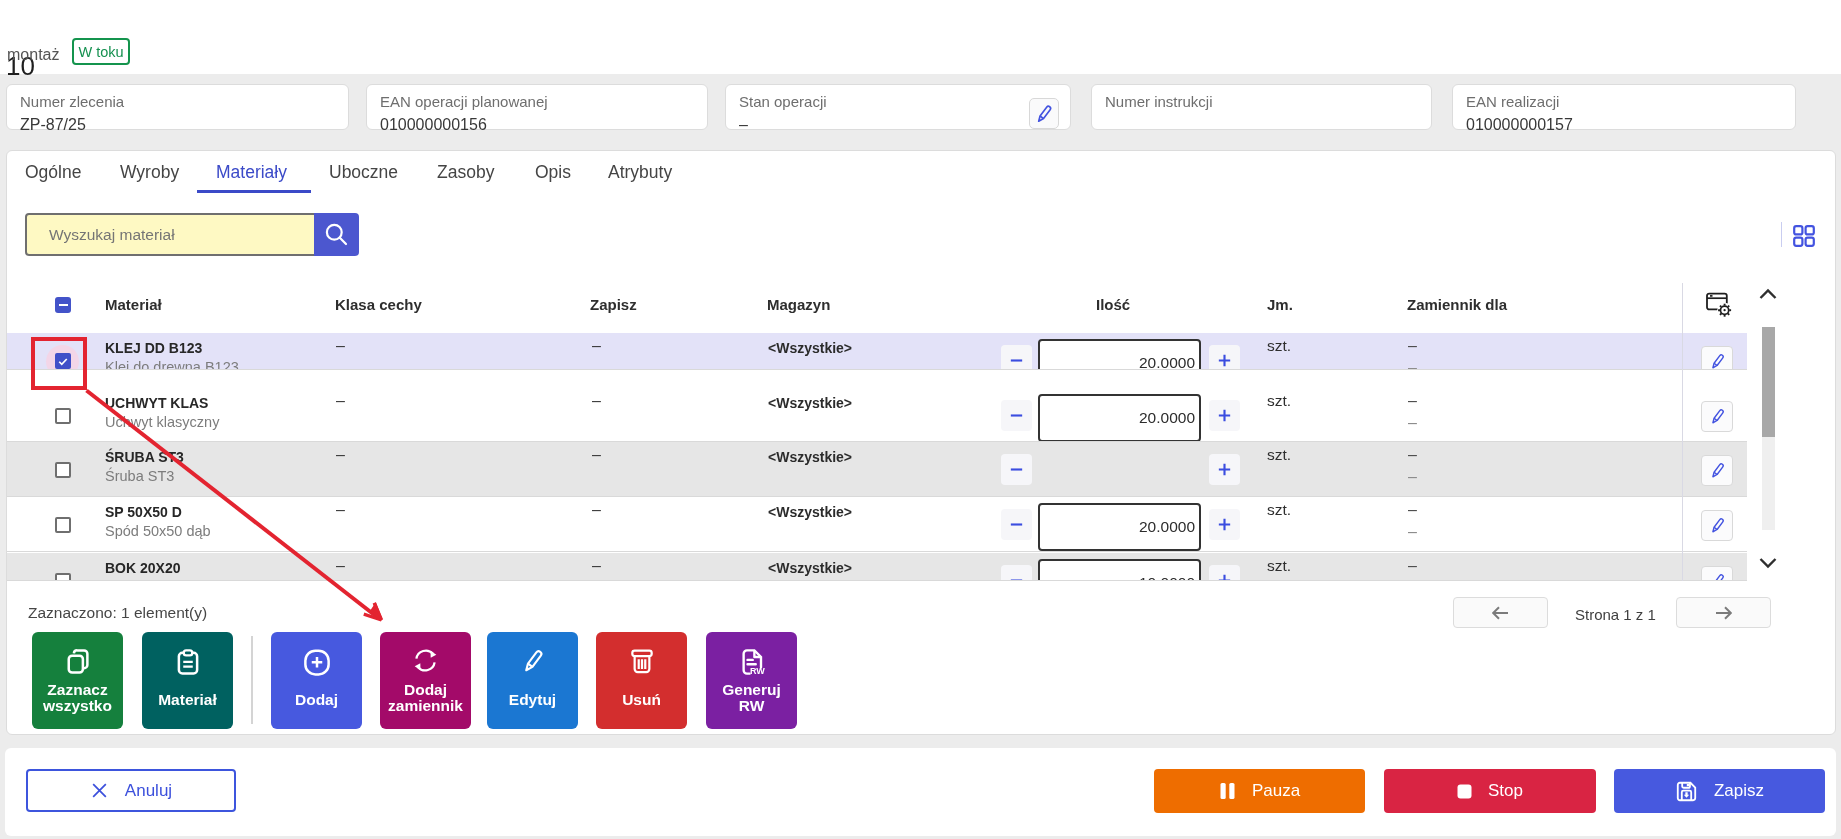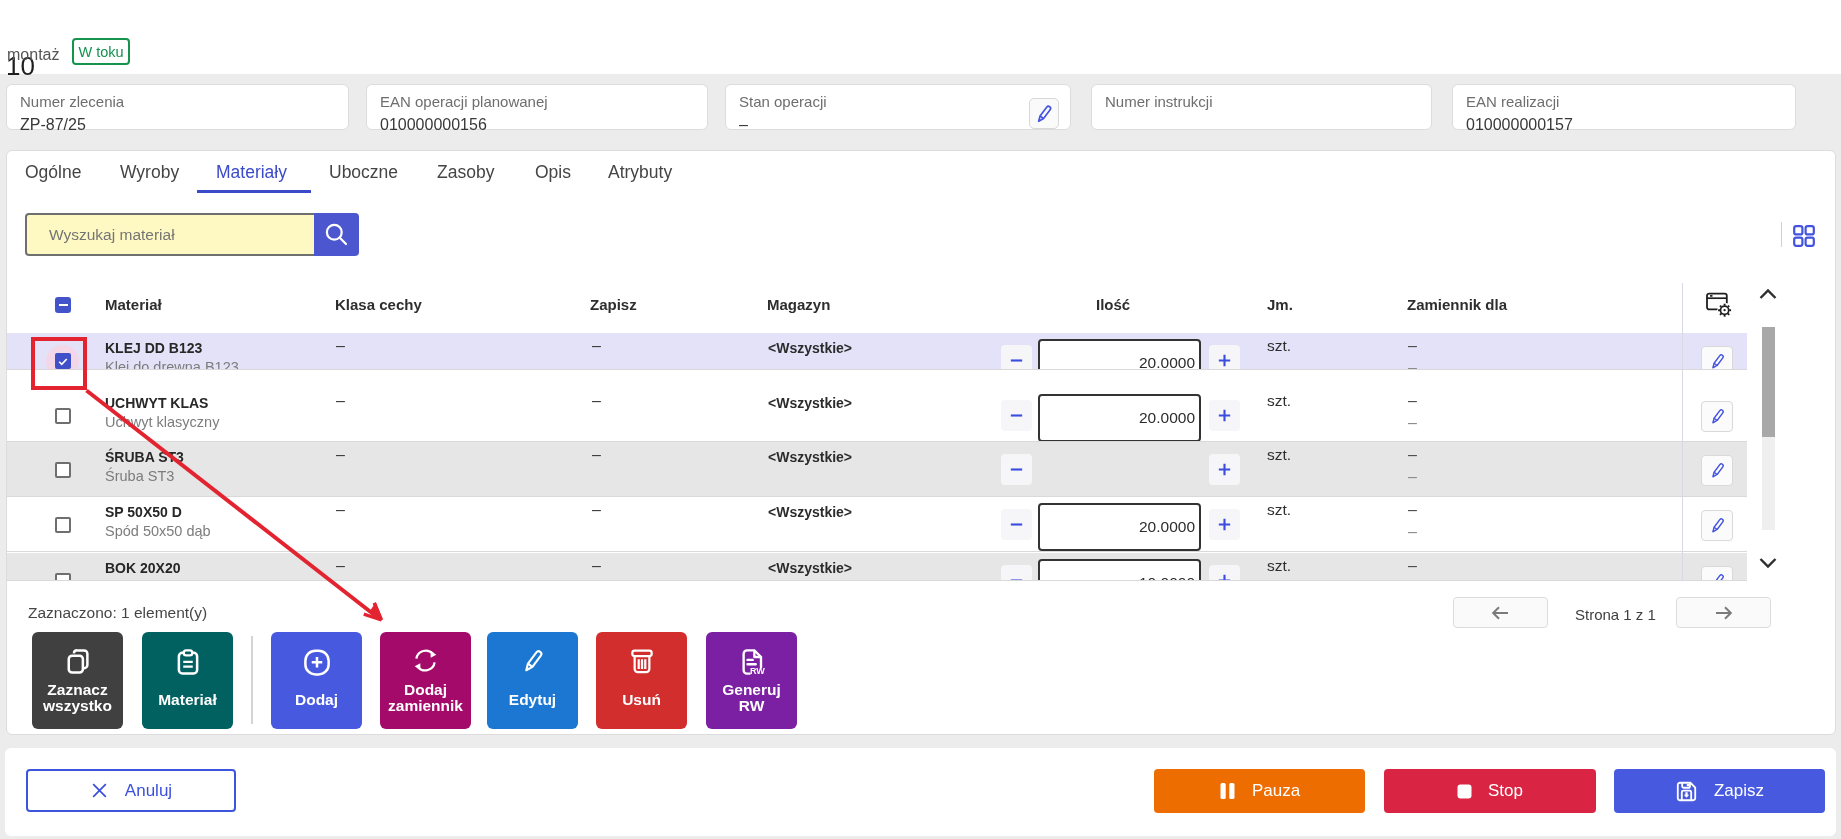--- a/index.html
+++ b/index.html
@@ -290,21 +290,21 @@
       </svg>
     </div>
   </div>
 <div class="abs coldiv"></div>
 <div class="abs sbtrack"></div>
 <div class="abs sbthumb"></div>
 <div class="abs" style="left:1758px; top:556px;"><svg width="20" height="14" viewBox="0 0 20 14" fill="none">
       <path d="M2.5 3 L10 10.5 L17.5 3" stroke="#2f2f2f" stroke-width="2.4"></path>
     </svg></div>
 <div class="abs zazn">Zaznaczono: 1 element(y)</div>
-<div class="abs tbtn" style="left:32px; background:#404040;">
+<div class="abs tbtn" style="left:32px; background:#15803d;">
     <div class="ic">
       <svg width="30" height="30" viewBox="0 0 24 24" fill="none">
         <path d="M8.7 5.1 A2.6 2.6 0 0 1 11.3 2.7 L16.9 2.7 A2.6 2.6 0 0 1 19.5 5.3 L19.5 14.3 A2.6 2.6 0 0 1 16.9 16.9 L16 16.9" stroke="#fff" stroke-width="2"></path>
         <rect x="4.6" y="6.9" width="11.3" height="13.5" rx="2.7" stroke="#fff" stroke-width="2"></rect>
       </svg>
     </div>
     <div class="lb two">Zaznacz<br>wszystko</div>
   </div>
 <div class="abs tbtn" style="left:142px; background:#006160;">
     <div class="ic">

